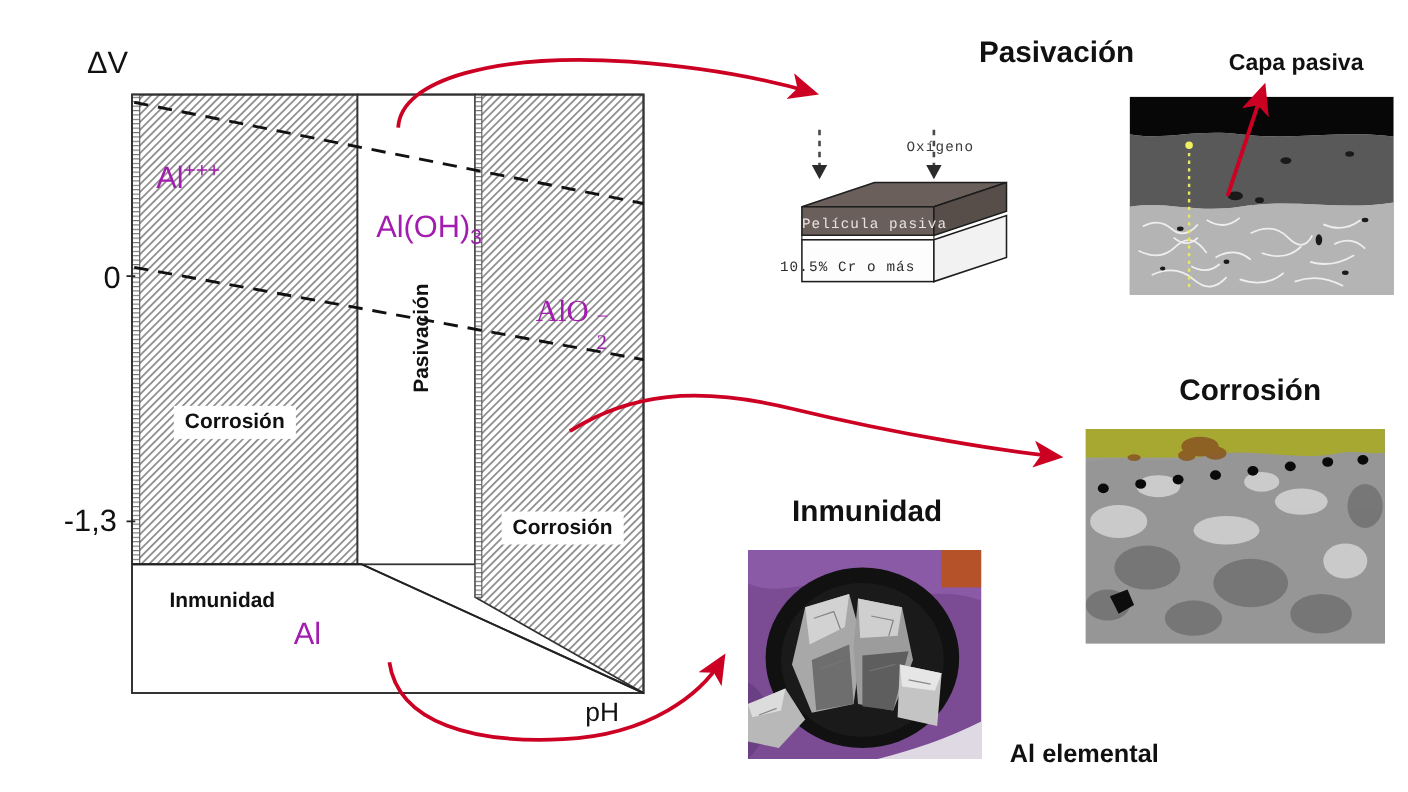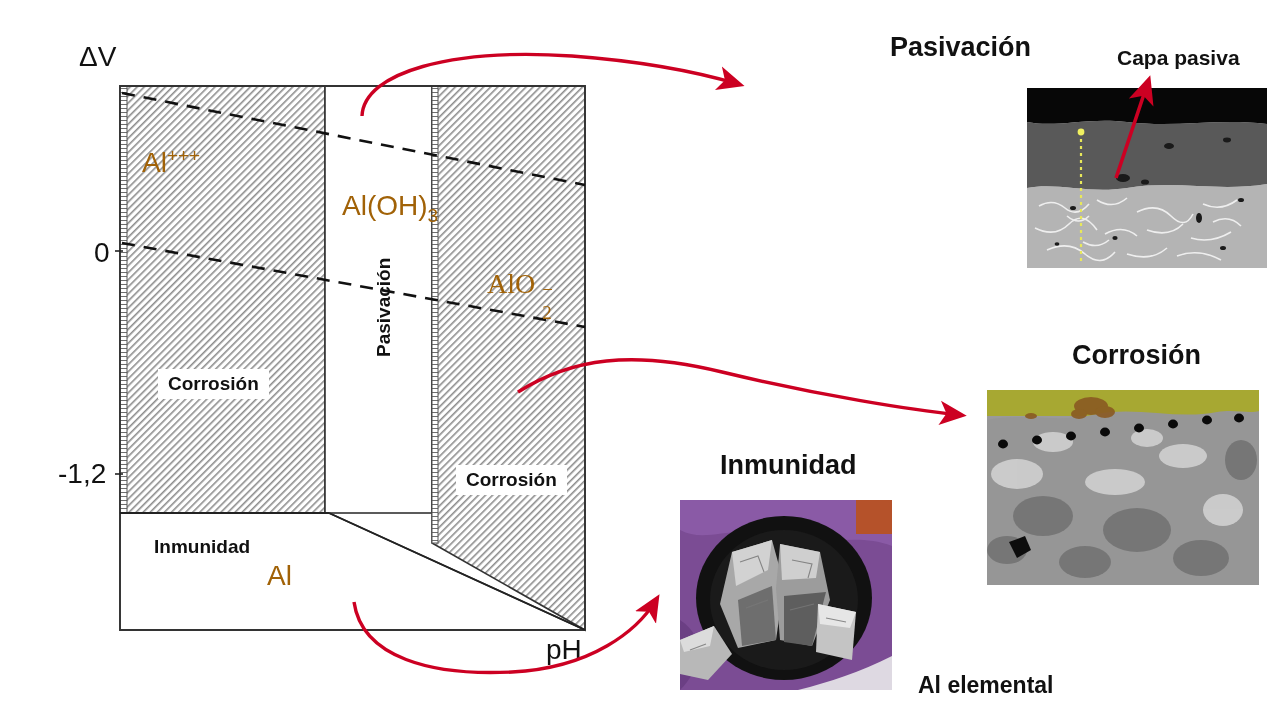--- a/index.html
+++ b/index.html
@@ -9,25 +9,25 @@
   .stage{position:absolute;left:0;top:0;width:1280px;height:720px;margin-left:32px;}
 
   
   .abs{position:absolute;}
 
   
   #pourbaix{position:absolute;left:0;top:0;width:620px;height:700px;}
 
   .axis-label{position:absolute;font-size:27px;color:#111;white-space:nowrap;}
   #label-dv{left:47px;top:41px;font-size:28px;}
-  #label-ph{left:514px;top:634px;font-size:28px;}
+  #label-ph{left:500px;top:634px;font-size:24px;}
   #tick-0{left:62px;top:237px;font-size:28px;}
   #tick-16{left:26px;top:458px;font-size:28px;}
 
-  .species{position:absolute;white-space:nowrap;color:#a16207;font-size:28px;line-height:1;}
+  .species{position:absolute;white-space:nowrap;color:#a21caf;font-size:28px;line-height:1;}
   #sp-al3{left:110px;top:146px;}
   #sp-alOH3{left:294px;top:192px;padding-left:16px;}
   #sp-alO2{left:455px;top:270px;font-family:Liberation Serif, serif;}
   #sp-al{left:235px;top:562px;font-size:28px;}
   .species sup{font-size:19px;vertical-align:super;letter-spacing:0px;}
   .species sub{font-size:19px;vertical-align:sub;}
 
   .zone-box{position:absolute;background:#fff;padding:4px 10px;
             font-size:19px;font-weight:bold;color:#111;white-space:nowrap;
             line-height:1.15;}
@@ -101,21 +101,21 @@
       <line x1="90" y1="93" x2="553" y2="185" stroke="#111" stroke-width="2.6" stroke-dasharray="13 9"></line>
       <line x1="90" y1="243" x2="553" y2="327" stroke="#111" stroke-width="2.6" stroke-dasharray="13 9"></line>
 
       <line x1="83" y1="251" x2="91" y2="251" stroke="#222" stroke-width="1.6"></line>
       <line x1="83" y1="474" x2="91" y2="474" stroke="#222" stroke-width="1.6"></line>
     </svg>
 
     <div class="axis-label" id="label-dv">ΔV</div>
     <div class="axis-label" id="label-ph">pH</div>
     <div class="axis-label" id="tick-0">0</div>
-    <div class="axis-label" id="tick-16">-1,2</div>
+    <div class="axis-label" id="tick-16">-1,3</div>
 
     <div class="species" id="sp-al3"><span>Al</span><sup>+++</sup></div>
 
     <div class="species" id="sp-alOH3"><span>Al(OH)</span><sub>3</sub></div>
 
     <div class="species" id="sp-alO2"><span>AlO</span>&nbsp;<span style="display:inline-block;position:relative;width:16px;"><span style="position:absolute;left:0;top:-13px;font-size:19px;">−</span><span style="position:absolute;left:0;top:10px;font-size:19px;">2</span></span></div>
 
     <div class="species" id="sp-al">Al</div>
 
     <div class="zone-box" id="zone-corr-left">Corrosión</div>
@@ -130,20 +130,44 @@
         <path d="M0,0.6 L8,4.2 L0,7.8 L2,4.2 Z" fill="#cc0022"></path>
       </marker>
     </defs>
     <path d="M330,116 C332,72 420,48 540,56 C620,62 672,74 706,84" fill="none" stroke="#cc0022" stroke-width="3.4" marker-end="url(#ah)"></path>
     <path d="M486,392 C540,358 600,350 690,372 C790,396 880,410 928,415" fill="none" stroke="#cc0022" stroke-width="3.4" marker-end="url(#ah)"></path>
     <path d="M322,602 C330,658 400,676 480,672 C560,668 606,630 624,600" fill="none" stroke="#cc0022" stroke-width="3.4" marker-end="url(#ah)"></path>
   </svg>
 
   <div class="head" id="h-pasivacion">Pasivación</div>
 
+  <div id="slab-wrap">
+    <svg width="260" height="165" viewBox="0 0 260 165">
+
+      <line x1="68" y1="8" x2="68" y2="40" stroke="#4a4a4a" stroke-width="2.4" stroke-dasharray="5 5"></line>
+      <path d="M61,40 L75,40 L68,53 Z" fill="#2b2b2b"></path>
+      <line x1="172" y1="8" x2="172" y2="40" stroke="#4a4a4a" stroke-width="2.4" stroke-dasharray="5 5"></line>
+      <path d="M165,40 L179,40 L172,53 Z" fill="#2b2b2b"></path>
+
+      <path d="M52,78 L118,56 L238,56 L172,78 Z" fill="#6a5f5a" stroke="#1d1d1d" stroke-width="1.4"></path>
+
+      <rect x="52" y="78" width="120" height="26" fill="#6a5f5a" stroke="#1d1d1d" stroke-width="1.4"></rect>
+
+      <path d="M172,78 L238,56 L238,82 L172,104 Z" fill="#574e4a" stroke="#1d1d1d" stroke-width="1.4"></path>
+
+      <rect x="52" y="104" width="120" height="4" fill="#ffffff" stroke="#1d1d1d" stroke-width="1"></rect>
+
+      <rect x="52" y="108" width="120" height="38" fill="#fdfdfd" stroke="#1d1d1d" stroke-width="1.4"></rect>
+
+      <path d="M172,108 L238,86 L238,124 L172,146 Z" fill="#f2f2f2" stroke="#1d1d1d" stroke-width="1.4"></path>
+    </svg>
+    <div class="mono" id="txt-oxigeno">Oxígeno</div>
+    <div class="mono" id="txt-pelicula">Película pasiva</div>
+    <div class="mono" id="txt-cr">10.5% Cr o más</div>
+  </div>
 
   <div class="head" id="h-capa">Capa pasiva</div>
 
   <div class="photo" id="photo-passive">
     <svg width="240" height="180" viewBox="0 0 240 180">
       <rect x="0" y="0" width="240" height="180" fill="#bdbdbd"></rect>
       <path d="M0,0 L240,0 L240,36 C190,30 150,40 100,34 C60,29 30,40 0,34 Z" fill="#070707"></path>
       <path d="M0,34 C30,40 60,29 100,34 C150,40 190,30 240,36 L240,96 C190,104 150,92 100,100 C60,106 30,94 0,100 Z" fill="#595959"></path>
       <path d="M0,100 C30,94 60,106 100,100 C150,92 190,104 240,96 L240,180 L0,180 Z" fill="#b4b4b4"></path>
       <g stroke="#f2f2f2" stroke-width="1.6" fill="none" opacity="0.95">

